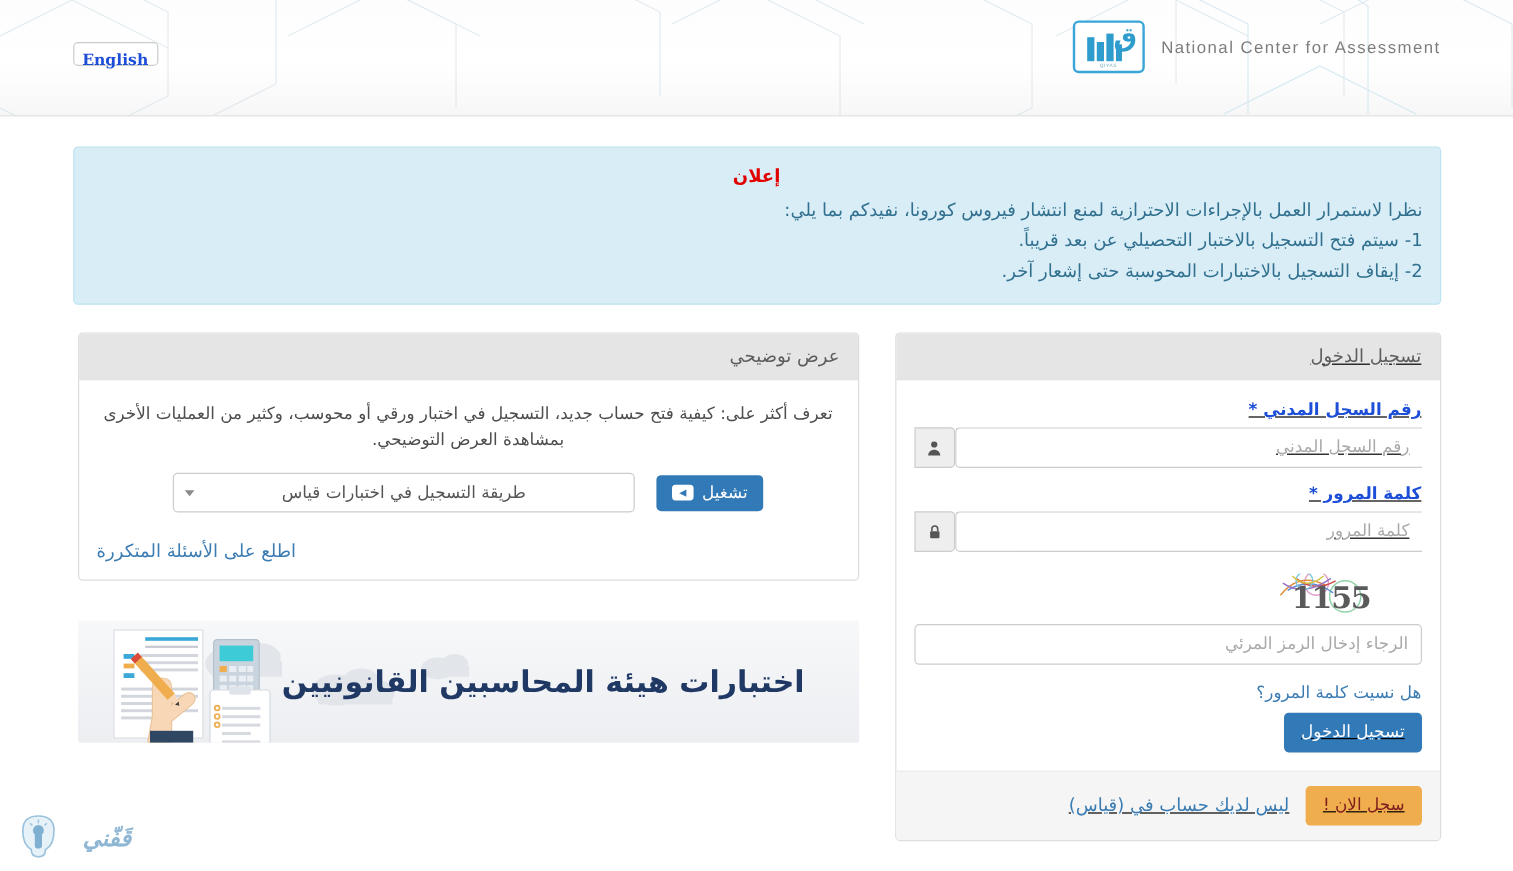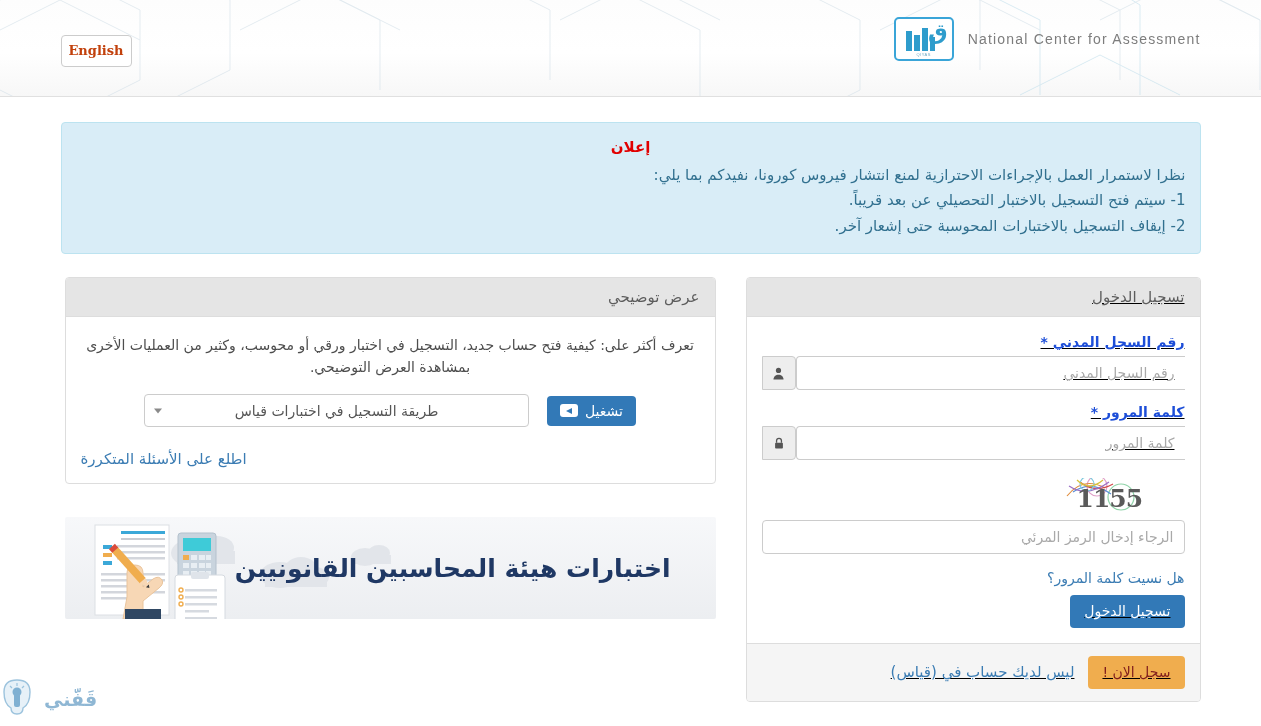--- a/index.html
+++ b/index.html
@@ -26,25 +26,25 @@
   }
   .header-inner {
     position: relative;
     width: 1140px;
     margin: 0 auto;
     height: 100%;
   }
   .lang-btn {
     position: absolute;
     left: 0; top: 35px;
-    width: 71px; height: 32px;
+    width: 71px; height: 20px;
     border: 1px solid #cccccc;
     border-radius: 4px;
     background: #ffffff;
-    color: #c2410c;
+    color: #1d4ed8;
     font-family: "DejaVu Serif", "Liberation Serif", serif;
     font-weight: bold;
     font-size: 13px;
     line-height: 30px;
     text-align: center;
     cursor: pointer;
     padding: 0;
   }
   .brand {
     position: absolute;
@@ -361,25 +361,26 @@
     transform: translateY(-50%);
     font-size: 25px;
     font-weight: bold;
     color: #1f3864;
     white-space: nowrap;
   }
 
   
   .bottom-logo {
     position: absolute;
-    left: 0; bottom: 6px;
+    left: 15px; bottom: 6px;
     display: flex;
     flex-direction: row-reverse;
     align-items: center;
-    gap: 10px;
+    gap: 20px;
+    font-style: italic;
   }
   .bl-word {
     font-size: 19px;
     font-weight: bold;
     color: #8fb7d4;
     letter-spacing: 0px;
     line-height: 1;
   }
 </style>
 </head>

